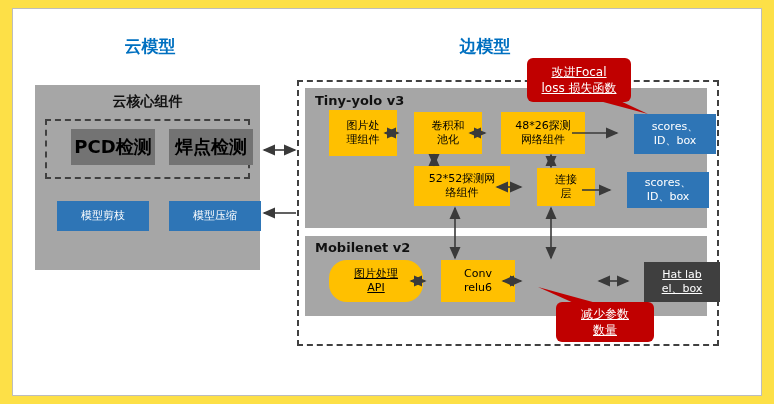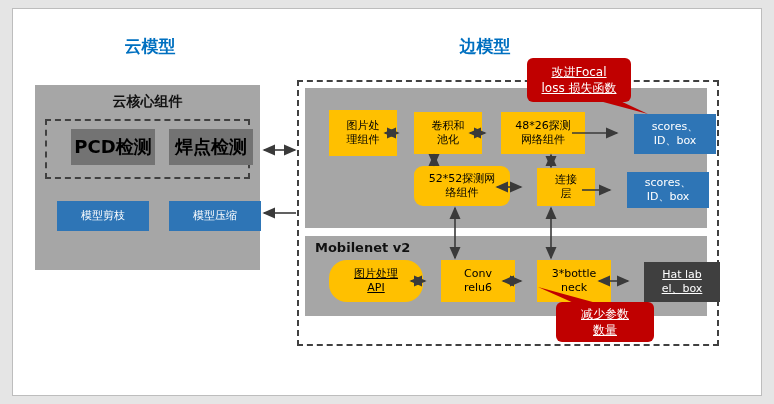--- a/index.html
+++ b/index.html
@@ -1,17 +1,17 @@
 <!DOCTYPE html>
 <html><head>
 <meta charset="utf-8">
 <style>
   html,body { margin:0; padding:0; background:#ffffff; }
   .canvas {
-    position:relative; width:774px; height:404px; background:#e5e5e5;
+    position:relative; width:774px; height:404px; background:#fde047;
     font-family:"DejaVu Sans","Liberation Sans",sans-serif; overflow:hidden;
   }
   .frame { position:absolute; left:12px; top:8px; width:748px; height:386px;
     border:1px solid #bdbdbd; background:#ffffff; }
   .section-title { position:absolute; width:120px; text-align:center;
     color:#0070c0; font-weight:bold; font-size:17px; }
   .panel { position:absolute; background:#a6a6a6; }
   .panel-title { position:absolute; font-weight:bold; font-size:13px; color:#111111; }
   .cloud-title { position:absolute; left:0; top:8px; width:100%; text-align:center;
     font-weight:bold; font-size:14px; color:#111111; }
@@ -45,44 +45,43 @@
     <div class="dashed" style="left:10px; top:34px; width:201px; height:56px;"></div>
     <div class="node graybox" style="left:22px; top:44px; width:84px; height:36px;">PCD检测</div>
     <div class="node graybox" style="left:120px; top:44px; width:84px; height:36px;">焊点检测</div>
     <div class="node blue" style="left:8px; top:116px; width:92px; height:30px;">模型剪枝</div>
     <div class="node blue" style="left:120px; top:116px; width:92px; height:30px;">模型压缩</div>
   </div>
 
   <div class="dashed" style="left:297px; top:80px; width:418px; height:262px;"></div>
 
   <div class="panel" style="left:305px; top:88px; width:402px; height:140px;">
+    <div class="panel-title" style="left:10px; top:5px;">Tiny-yolo v3</div>
     <div class="node yellow" style="left:10px; top:22px; width:68px; height:46px;">图片处
 理组件</div>
     <div class="node yellow" style="left:95px; top:24px; width:68px; height:42px;">卷积和
 池化</div>
     <div class="node yellow" style="left:182px; top:24px; width:84px; height:42px;">48*26探测
 网络组件</div>
     <div class="node blue" style="left:315px; top:26px; width:82px; height:40px;">scores、
 ID、box</div>
-    <div class="node yellow" style="left:95px; top:78px; width:96px; height:40px;border-radius:9px;">52*52探测网
+    <div class="node yellow" style="left:95px; top:78px; width:96px; height:40px;">52*52探测网
 络组件</div>
     <div class="node yellow" style="left:218px; top:80px; width:58px; height:38px;">连接
 层</div>
     <div class="node blue" style="left:308px; top:84px; width:82px; height:36px;">scores、
 ID、box</div>
   </div>
 
   <div class="panel" style="left:305px; top:236px; width:402px; height:80px;">
     <div class="panel-title" style="left:10px; top:4px;">Mobilenet v2</div>
     <div class="node yellow underlined" style="left:10px; top:24px; width:94px; height:42px;">图片处理
 API</div>
     <div class="node yellow" style="left:122px; top:24px; width:74px; height:42px;">Conv
 relu6</div>
-    <div class="node yellow" style="left:218px; top:24px; width:74px; height:42px;">3*bottle
-neck</div>
     <div class="node hatbox" style="left:325px; top:26px; width:76px; height:40px;">Hat lab
 el、box</div>
   </div>
 
   <svg class="arrows" width="774" height="404">
     <defs>
       <marker id="mE" markerWidth="9" markerHeight="9" refX="7" refY="3.5" orient="auto">
         <path d="M0,0 L8,3.5 L0,7 z" fill="#3a3a3a"></path>
       </marker>
       <marker id="mS" markerWidth="9" markerHeight="9" refX="7" refY="3.5" orient="auto-start-reverse">

